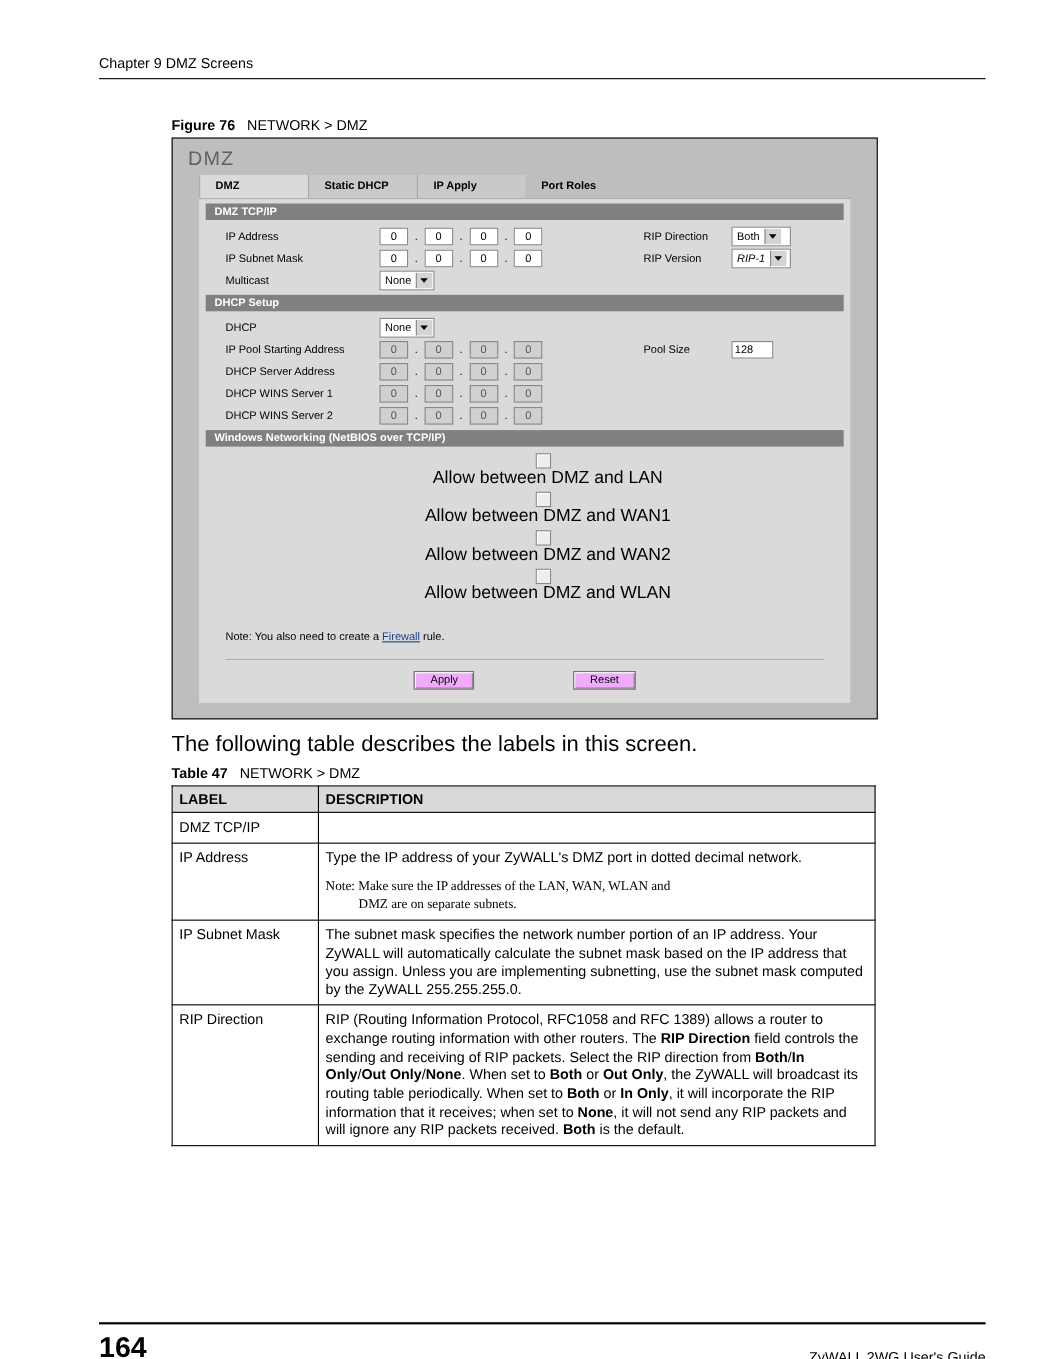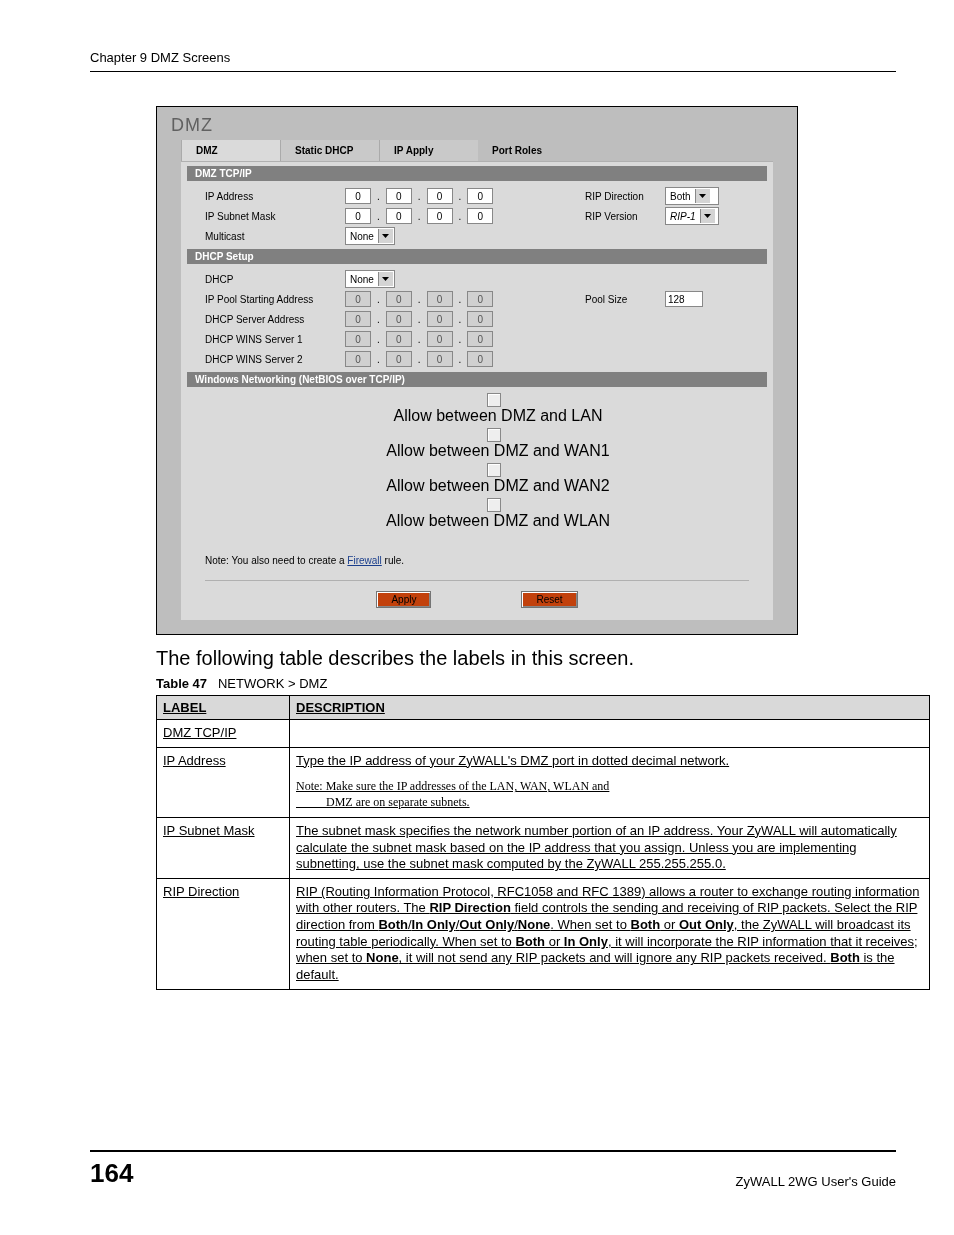--- a/index.html
+++ b/index.html
@@ -155,35 +155,34 @@
   }
   .btn-row {
     display: flex;
     justify-content: center;
     gap: 90px;
   }
   .btn {
     font-family: Verdana, Arial, sans-serif;
     font-size: 10px;
     padding: 2px 14px;
-    background: #c2410c;
+    background: #f0abfc;
     border: 1px solid #747474;
     box-shadow: inset 1px 1px 0 #fff, inset -1px -1px 0 #888;
   }
   .body-text {
     font-family: Liberation Sans, sans-serif;
     font-size: 20px;
     margin: 12px 0 6px 66px;
   }
   .tbl {
     margin-left: 66px;
     border-collapse: collapse;
-    width: 774px;
+    width: 640px;
     font-size: 13px;
-    text-decoration: underline;
   }
   .tbl th {
     background: #d9d9d9;
     text-align: left;
     padding: 4px 6px;
     border: 1px solid #000;
     font-weight: bold;
   }
   .tbl td {
     border: 1px solid #000;
@@ -212,20 +211,23 @@
   .guide {
     font-size: 13px;
   }
 </style>
 </head>
 <body>
 
 <div class="page">
   <div class="chapter-title">Chapter 9 DMZ Screens</div>
 
+  <p class="caption">
+    <b>Figure 76</b>&nbsp;&nbsp;&nbsp;<span>NETWORK &gt; DMZ</span>
+  </p>
 
   <div class="ui-outer">
     <div class="ui-title">DMZ</div>
     <div class="tabs">
       <div class="tab active">DMZ</div>
       <div class="tab">Static DHCP</div>
       <div class="tab">IP Apply</div>
       <div class="tab" style="background:transparent;border:none;">Port Roles</div>
     </div>
     <div class="panel">

